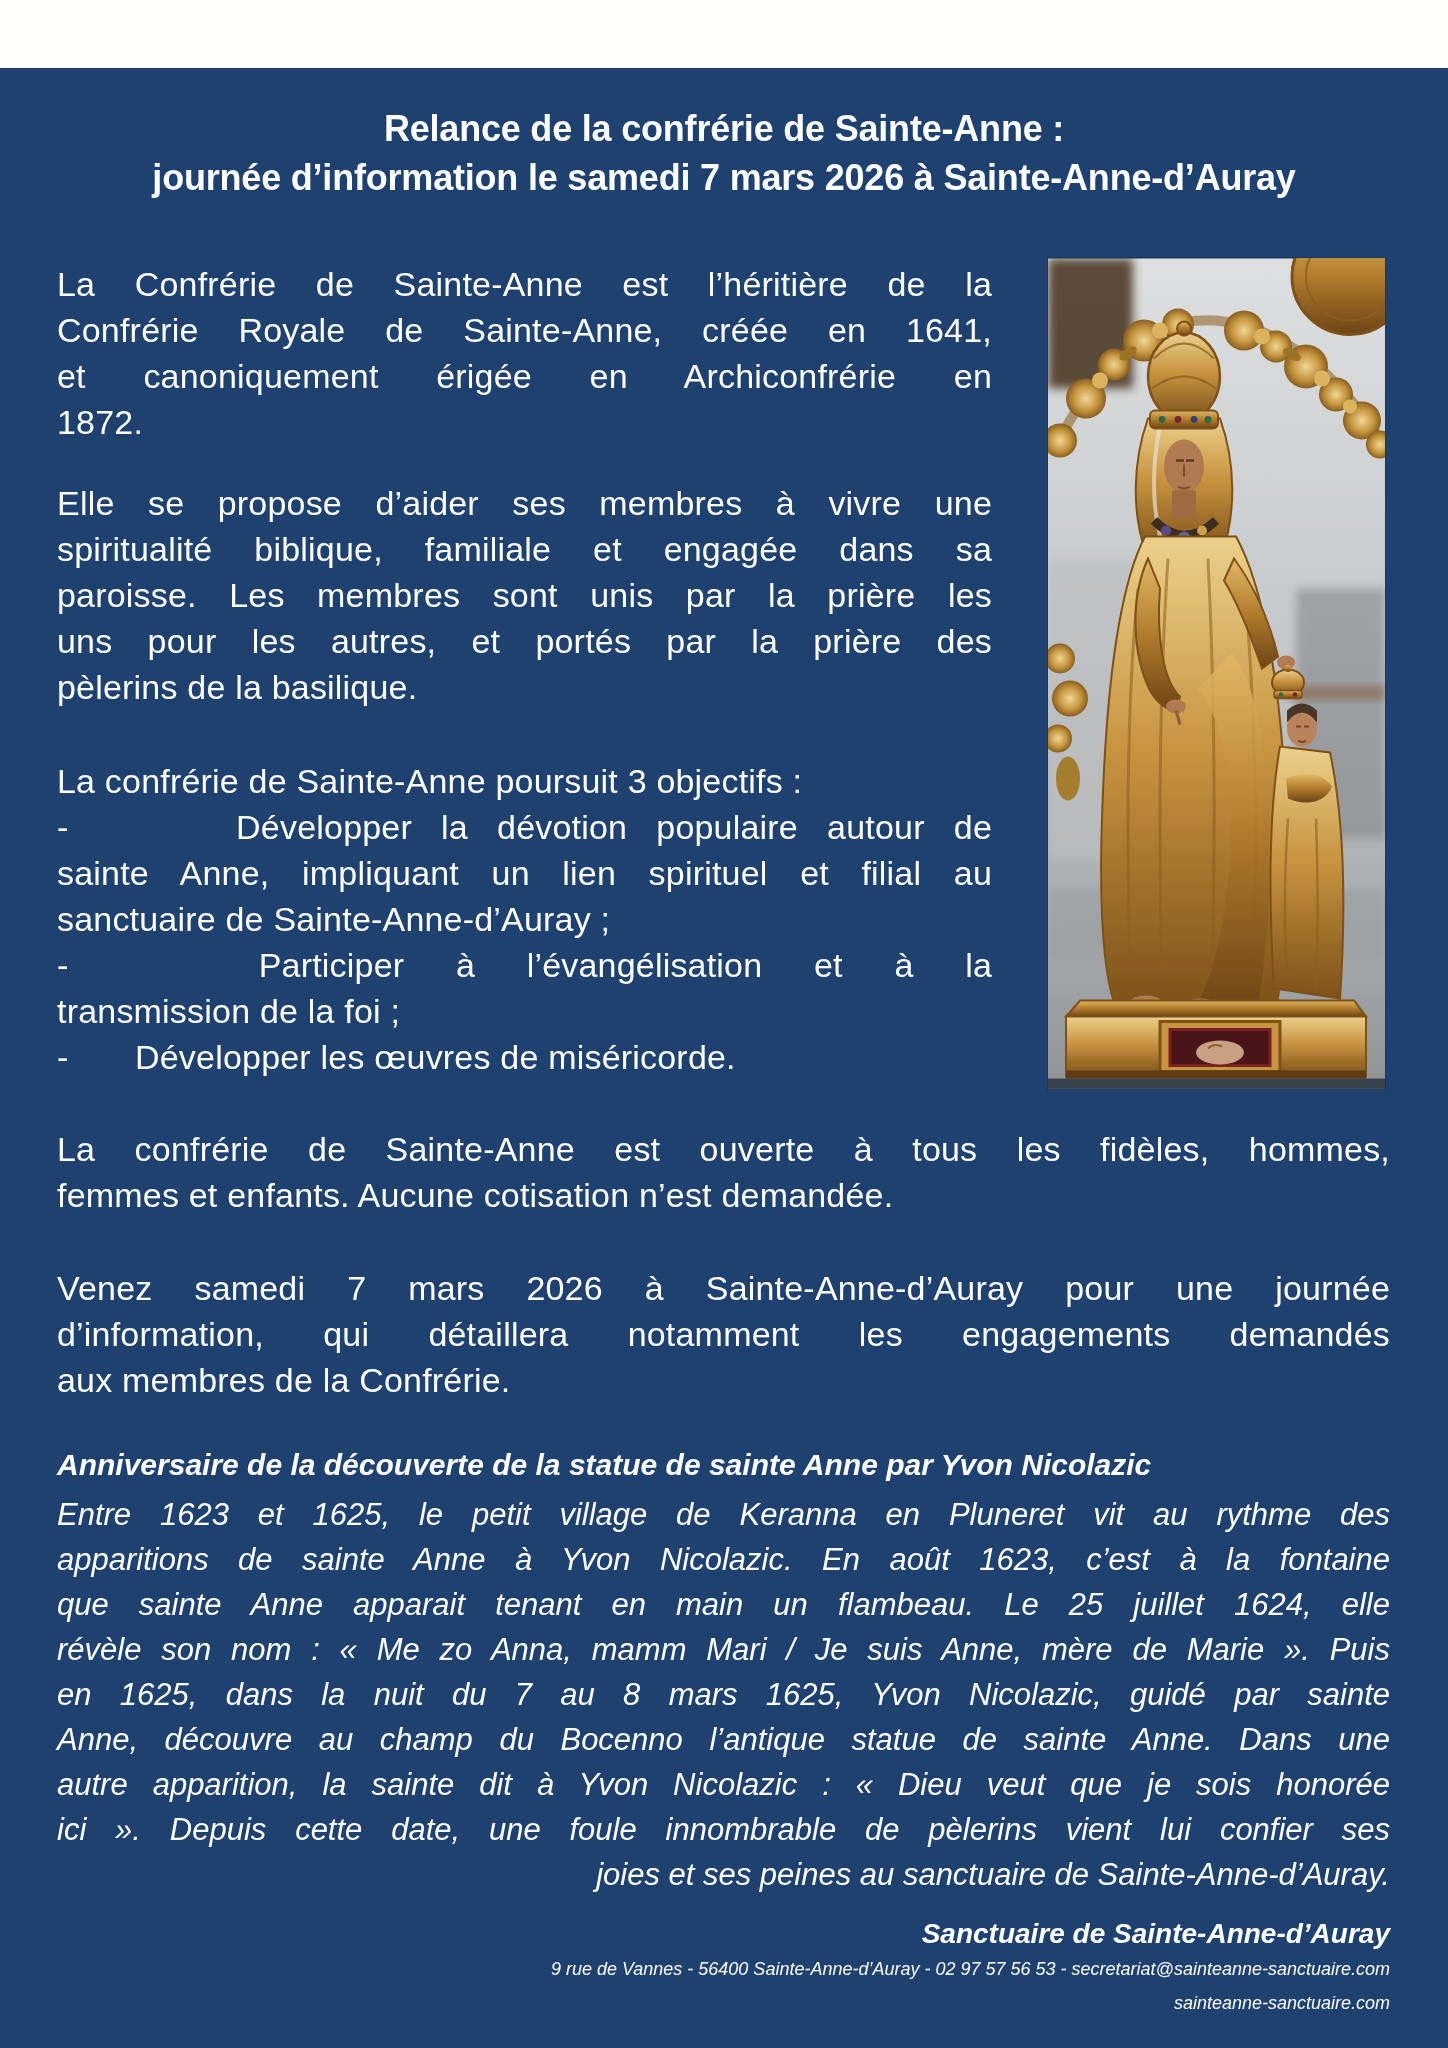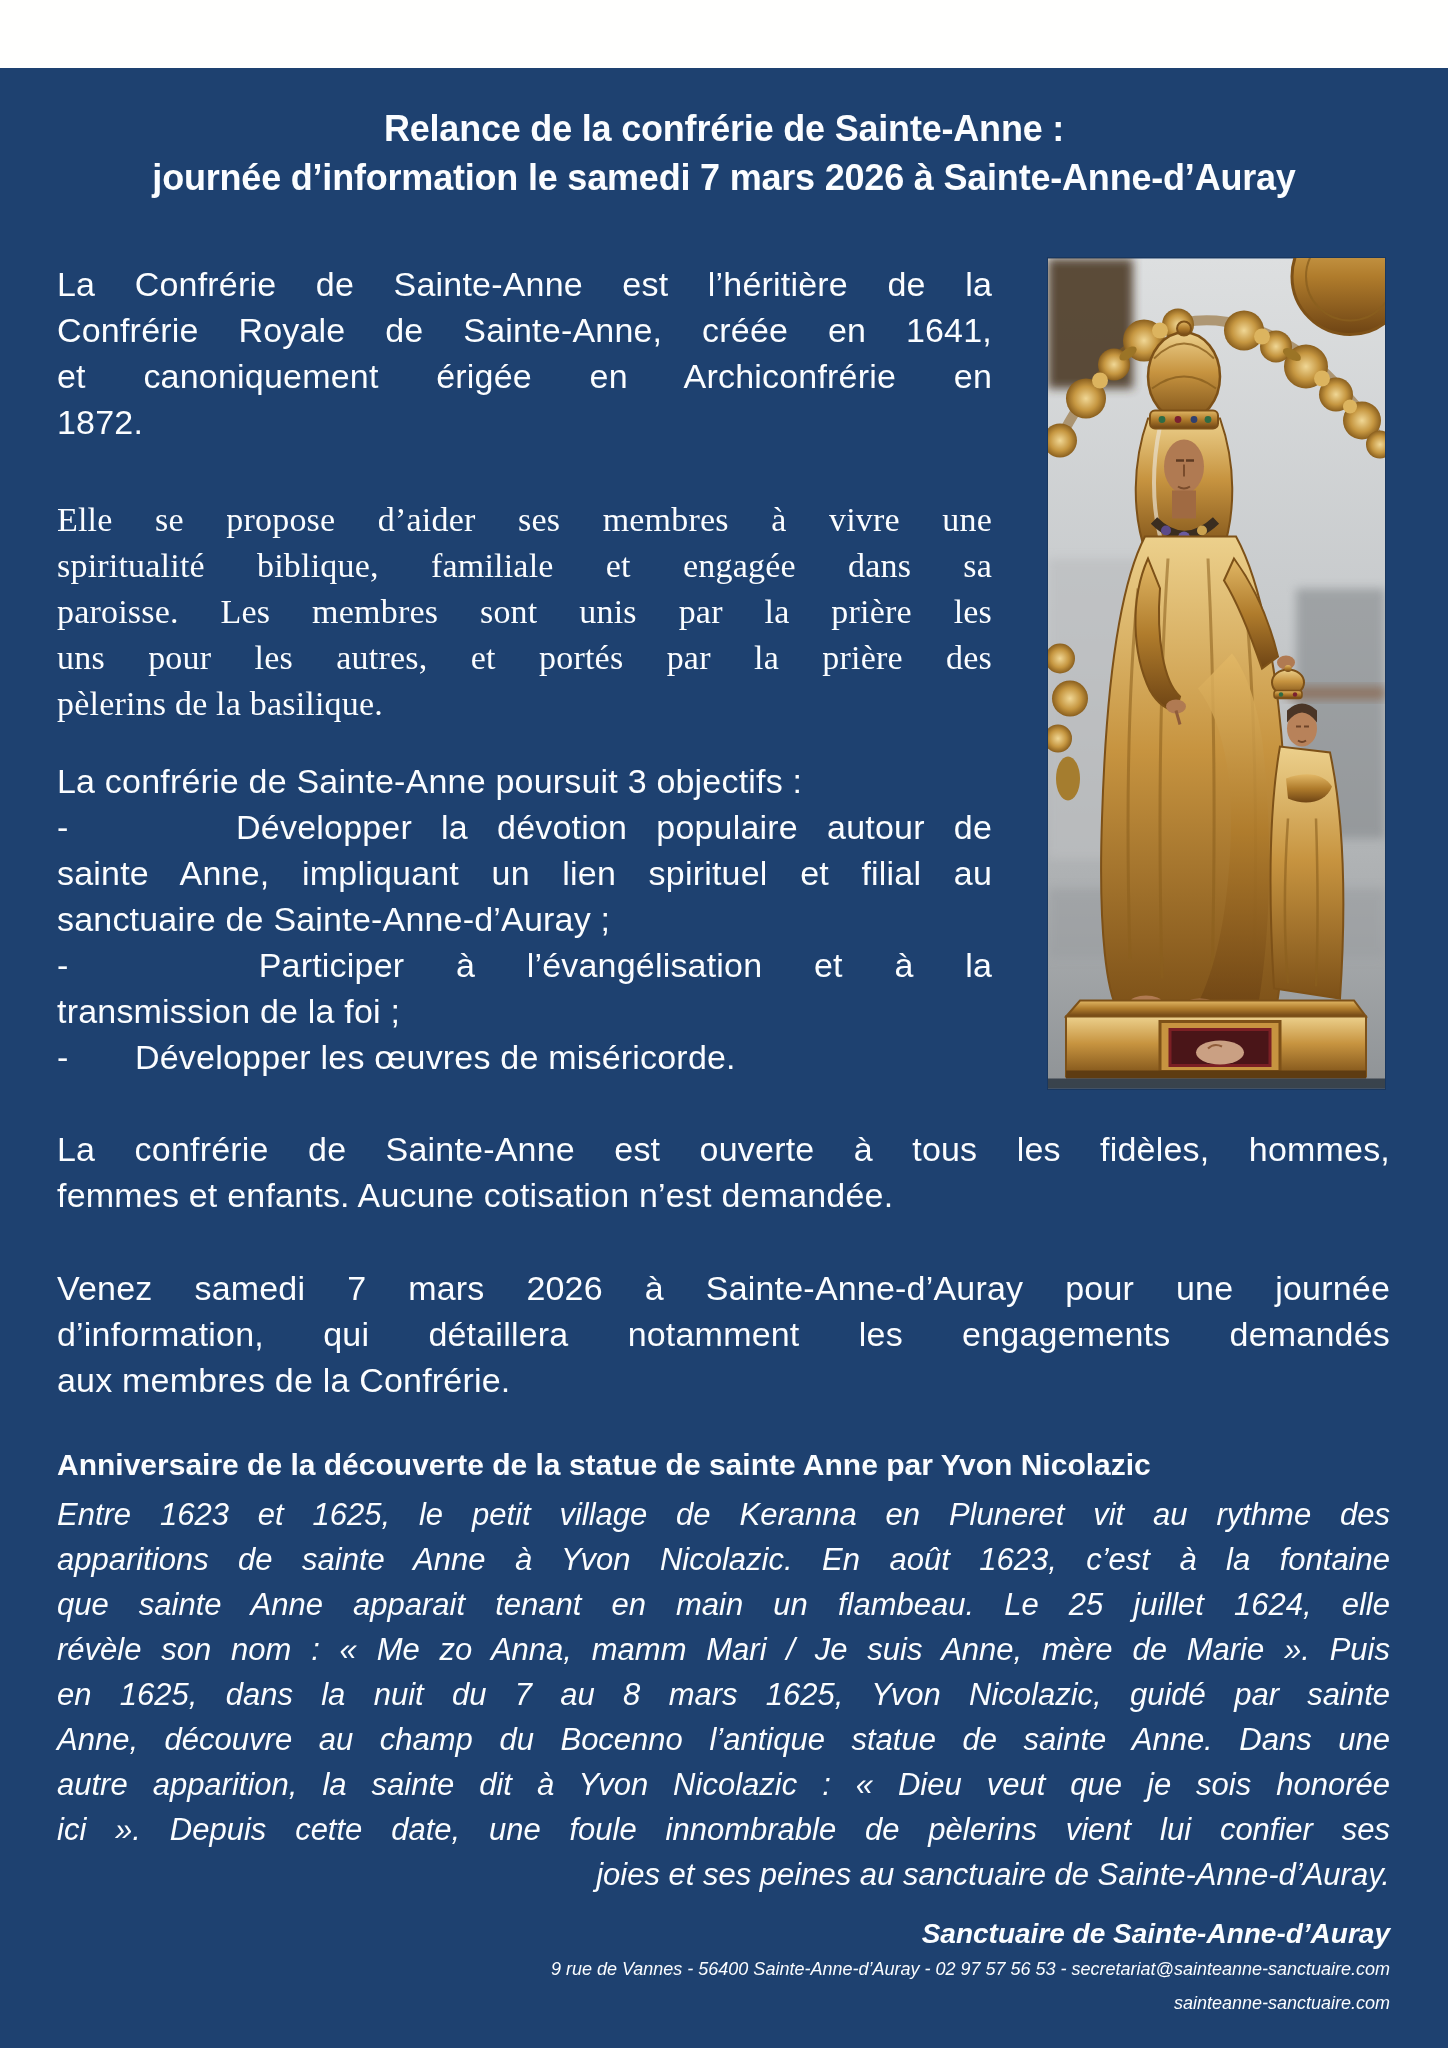--- a/index.html
+++ b/index.html
@@ -16,21 +16,21 @@
     font-size:36px;line-height:49px;font-weight:bold;letter-spacing:-.2px;
   }
   .ln{font-size:34px;line-height:46px;letter-spacing:.2px;white-space:nowrap;}
   .j{white-space:normal;text-align:justify;text-align-last:justify;}
   .narrow{width:935px;}
   .wide{width:1333px;}
   .col{left:57px;margin-top:8px;}
   .dash{display:inline-block;}
   .d150{width:150px;}
   .d78{width:78px;}
-  .ann-head{font-size:30px;line-height:40px;font-weight:bold;letter-spacing:0;}
+  .ann-head{font-size:30px;line-height:40px;font-weight:bold;font-style:italic;letter-spacing:0;}
   .ann-line{font-size:31px;line-height:45px;font-style:italic;letter-spacing:0;text-align:right;}
   .foot-name{font-size:28px;line-height:36px;font-weight:bold;font-style:italic;}
   .foot-line{font-size:18px;line-height:34px;font-style:italic;}
   .photo{
     left:1048px;top:258px;width:337px;height:831px;
     box-shadow:0 0 0 1px rgba(0,0,0,.15);
   }
   .photo svg{display:block;width:100%;height:100%;}
 </style>
 </head>
@@ -45,21 +45,21 @@
     <div>journée d’information le samedi 7 mars 2026 à Sainte-Anne-d’Auray</div>
   </div>
 
   <div class="abs col narrow" style="top:253px;">
     <div class="ln j">La Confrérie de Sainte-Anne est l’héritière de la</div>
     <div class="ln j">Confrérie Royale de Sainte-Anne, créée en 1641,</div>
     <div class="ln j">et canoniquement érigée en Archiconfrérie en</div>
     <div class="ln">1872.</div>
   </div>
 
-  <div class="abs col narrow" style="top:489px;font-family:Liberation Serif, serif;">
+  <div class="abs col narrow" style="top:472px;">
     <div class="ln j">Elle se propose d’aider ses membres à vivre une</div>
     <div class="ln j">spiritualité biblique, familiale et engagée dans sa</div>
     <div class="ln j">paroisse. Les membres sont unis par la prière les</div>
     <div class="ln j">uns pour les autres, et portés par la prière des</div>
     <div class="ln">pèlerins de la basilique.</div>
   </div>
 
   <div class="abs col narrow" style="top:750px;">
     <div class="ln">La confrérie de Sainte-Anne poursuit 3 objectifs :</div>
     <div class="ln j"><span class="dash d150">-</span> <span>Développer la dévotion populaire autour de</span></div>

